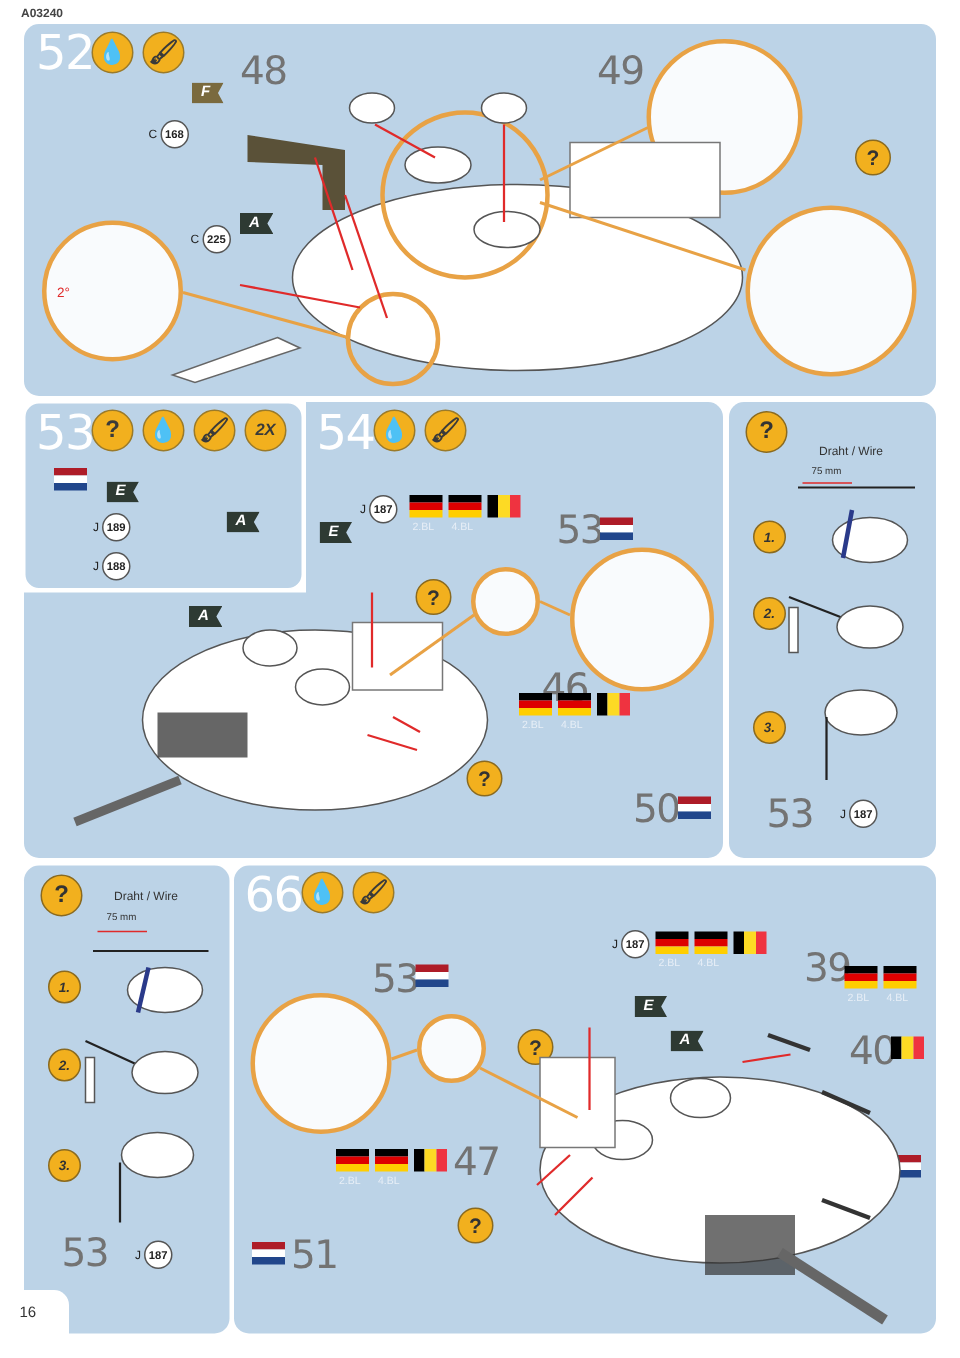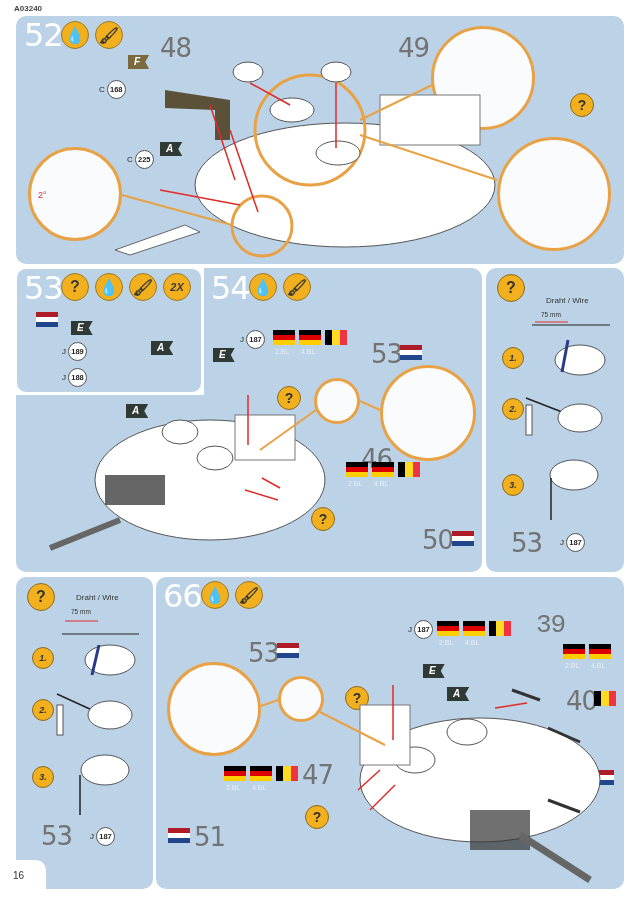--- a/index.html
+++ b/index.html
@@ -233,21 +233,21 @@
 <div class="fl-lbl" style="left:226px;top:784px;">2.BL</div>
 <div class="fl-lbl" style="left:252px;top:784px;">4.BL</div>
 <div class="pnum" style="left:302px;top:762px;">47</div>
 <div class="qmark" style="left:305px;top:805px;">?</div>
 <div class="flag nl" style="left:168px;top:828px;">
     <span style="background:#ae1c28"></span>
     <span style="background:#fff"></span>
     <span style="background:#21468b"></span>
   </div>
 <div class="pnum" style="left:194px;top:824px;">51</div>
-<div class="pnum" style="left:536px;top:612px;font-family:Liberation Mono, monospace;">39</div>
+<div class="pnum" style="left:536px;top:633px;">39</div>
 <div class="flag de" style="left:563px;top:644px;">
     <span style="background:#000"></span>
     <span style="background:#dd0000"></span>
     <span style="background:#ffce00"></span>
   </div>
 <div class="flag de" style="left:589px;top:644px;">
     <span style="background:#000"></span>
     <span style="background:#dd0000"></span>
     <span style="background:#ffce00"></span>
   </div>

